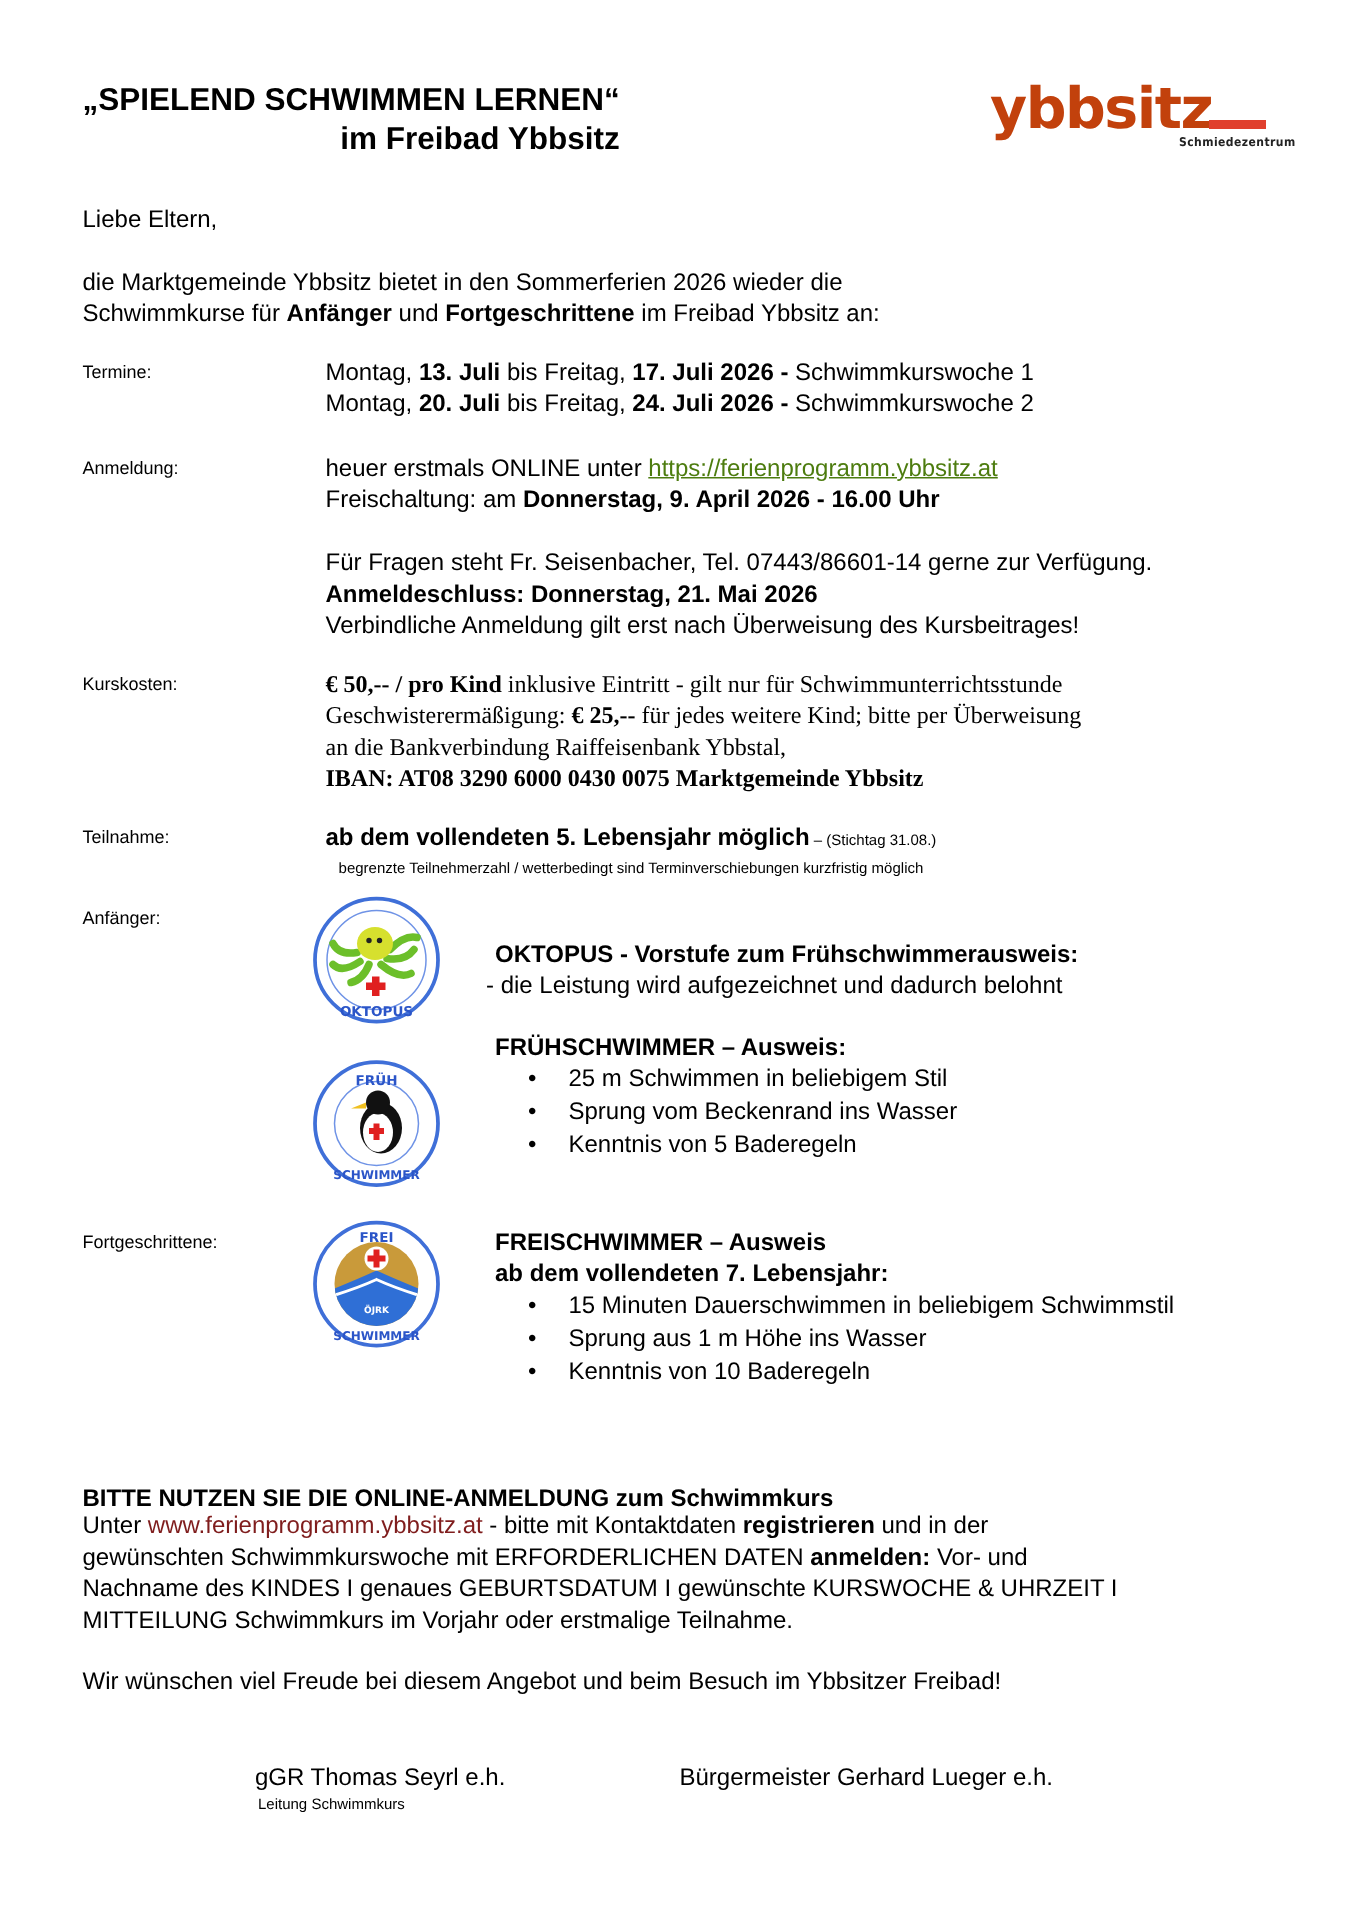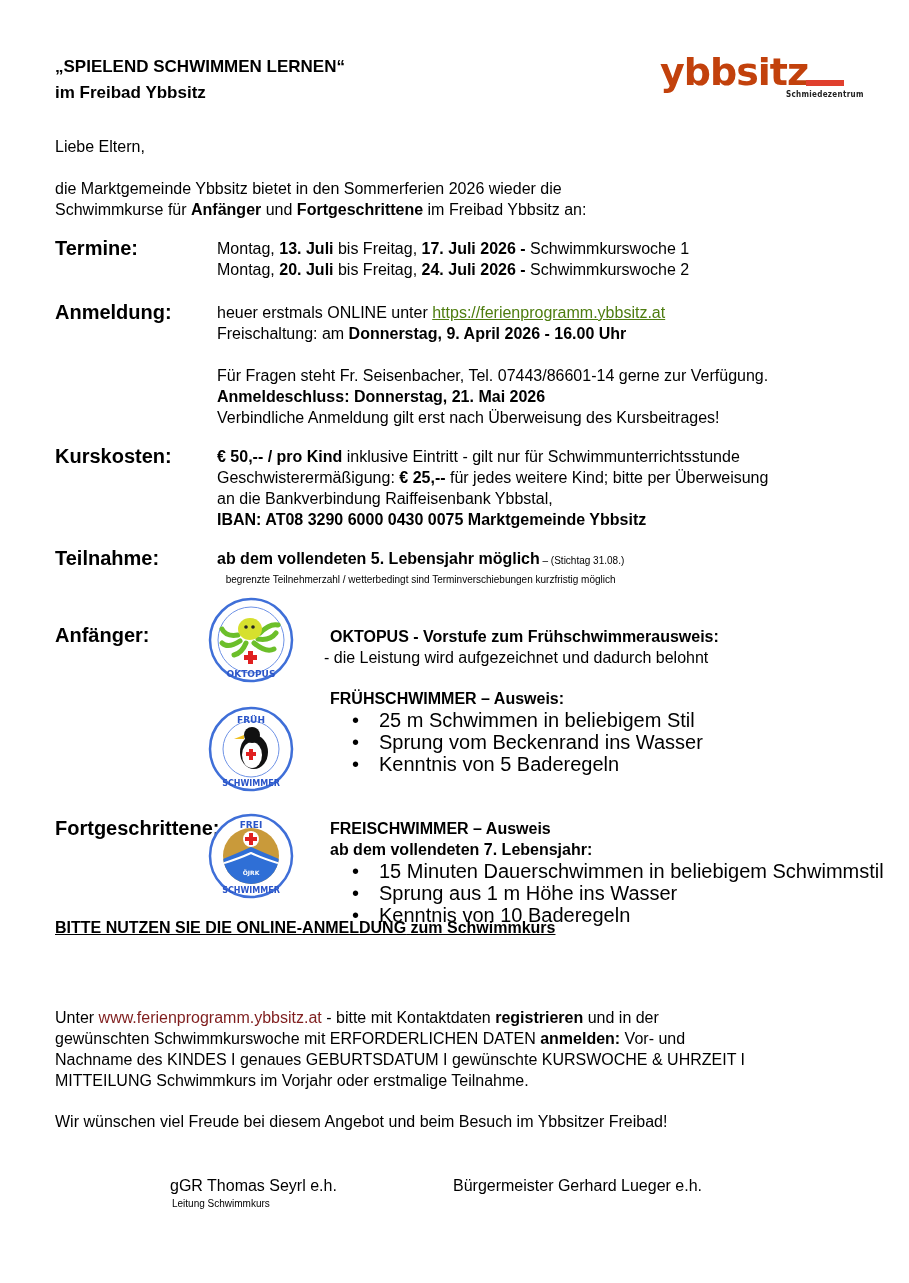--- a/index.html
+++ b/index.html
@@ -1,29 +1,29 @@
 <!DOCTYPE html>
 <html><head>
   <meta charset="utf-8">
   <style>
     html, body { margin: 0; padding: 0; background: #ffffff; }
     body {
       width: 909px; height: 1283px; position: relative; overflow: hidden;
       font-family: "Liberation Sans", sans-serif; color: #000; font-size: 16px;
     }
     .abs { position: absolute; white-space: nowrap; }
-    .title { font-weight: bold; font-size: 17px; line-height: 26px; }
+    .title { font-weight: bold; font-size: 21px; line-height: 26px; text-align: right; }
     .t { font-size: 16px; line-height: 21px; }
     .b { font-weight: bold; }
-    .label { font-weight: bold; font-size: 20px; line-height: 21px; }
+    .label { font-weight: normal; font-size: 12px; line-height: 21px; }
     .small { font-size: 10px; }
     .link { color: #4d7c0f; text-decoration: underline; }
     .link2 { color: #7f1d1d; }
     ul.bul { margin: 0; padding: 0; list-style: none; }
-    ul.bul li { position: relative; padding-left: 50px; line-height: 22px; font-size: 20px; }
+    ul.bul li { position: relative; padding-left: 50px; line-height: 22px; font-size: 16px; }
     ul.bul li::before { content: "\2022"; position: absolute; left: 23px; top: 0; }
 
     
     .logo { position: absolute; left: 660px; top: 52px; width: 190px; height: 50px; }
     .logo-word { position: absolute; left: 0; top: 0; font-family: "DejaVu Sans", sans-serif; font-weight: bold;
       font-size: 38px; letter-spacing: -1px; color: #c2410c; line-height: 40px; }
     .logo-bar { position: absolute; left: 146px; top: 28px; width: 38px; height: 6px; background: #e0402e; }
     .logo-sub { position: absolute; left: 126px; top: 38px; font-family: "DejaVu Sans Condensed","DejaVu Sans", sans-serif;
       font-weight: bold; font-size: 8px; color: #222; letter-spacing: 0.3px; }
 
@@ -61,34 +61,34 @@
   <div><span>heuer erstmals ONLINE unter </span><a class="link">https://ferienprogramm.ybbsitz.at</a></div>
   <div><span>Freischaltung: am </span><span class="b">Donnerstag, 9. April 2026 - 16.00 Uhr</span></div>
 </div>
 <div class="abs t" style="left:217px; top:365px;">
   <div>Für Fragen steht Fr. Seisenbacher, Tel. 07443/86601-14 gerne zur Verfügung.</div>
   <div class="b">Anmeldeschluss: Donnerstag, 21. Mai 2026</div>
   <div>Verbindliche Anmeldung gilt erst nach Überweisung des Kursbeitrages!</div>
 </div>
 
 <div class="abs label" style="left:55px; top:446px;">Kurskosten:</div>
-<div class="abs t" style="left:217px; top:446px;">
+<div class="abs t" style="left:217px; top:446px;font-family:Liberation Serif, serif;">
   <div><span class="b">€ 50,-- / pro Kind</span><span> inklusive Eintritt - gilt nur für Schwimmunterrichtsstunde</span></div>
   <div><span>Geschwisterermäßigung: </span><span class="b">€ 25,--</span><span> für jedes weitere Kind; bitte per Überweisung</span></div>
   <div>an die Bankverbindung Raiffeisenbank Ybbstal,</div>
   <div class="b">IBAN: AT08 3290 6000 0430 0075 Marktgemeinde Ybbsitz</div>
 </div>
 
 <div class="abs label" style="left:55px; top:548px;">Teilnahme:</div>
 <div class="abs" style="left:217px; top:548px;">
   <div class="t"><span class="b">ab dem vollendeten 5. Lebensjahr möglich</span><span class="small"> – (Stichtag 31.08.)</span></div>
   <div class="small" style="line-height:17px;text-align:center;">begrenzte Teilnehmerzahl / wetterbedingt sind Terminverschiebungen kurzfristig möglich</div>
 </div>
 
-<div class="abs label" style="left:55px; top:625px;">Anfänger:</div>
+<div class="abs label" style="left:55px; top:602px;">Anfänger:</div>
 
 <svg class="badge" style="left:208px; top:597px;" viewBox="0 0 86 86">
   <circle cx="43" cy="43" r="41" fill="#fff" stroke="#3f6fd8" stroke-width="2.5"></circle>
   <circle cx="43" cy="43" r="33" fill="none" stroke="#6f93e6" stroke-width="1"></circle>
   <g stroke="#6cbf2a" stroke-width="5" fill="none" stroke-linecap="round">
     <path d="M30 38 Q18 40 14 32"></path>
       <path d="M32 44 Q20 52 14 46"></path>
       <path d="M38 46 Q34 56 26 58"></path>
     <path d="M50 42 Q62 44 68 36"></path>
       <path d="M52 36 Q62 26 70 28"></path>
@@ -152,21 +152,21 @@
 <div class="abs t" style="left:330px; top:818px;">
   <div class="b">FREISCHWIMMER – Ausweis</div>
   <div class="b">ab dem vollendeten 7. Lebensjahr:</div>
   <ul class="bul" style="margin-left:-1px;">
     <li>15 Minuten Dauerschwimmen in beliebigem Schwimmstil</li>
     <li>Sprung aus 1 m Höhe ins Wasser</li>
     <li>Kenntnis von 10 Baderegeln</li>
   </ul>
 </div>
 
-<div class="abs t" style="left:55px; top:917px;text-decoration:underline;"><span class="b">BITTE NUTZEN SIE DIE ONLINE-ANMELDUNG</span><span class="b" style="font-weight:bold;"> zum Schwimmkurs</span></div>
+<div class="abs t" style="left:55px; top:989px;"><span class="b">BITTE NUTZEN SIE DIE ONLINE-ANMELDUNG</span><span class="b" style="font-weight:bold;"> zum Schwimmkurs</span></div>
 
 <div class="abs t" style="left:55px; top:1007px;">
   <div><span>Unter </span><a class="link2">www.ferienprogramm.ybbsitz.at</a><span> - bitte mit Kontaktdaten </span><span class="b">registrieren</span><span> und in der</span></div>
   <div><span>gewünschten Schwimmkurswoche mit ERFORDERLICHEN DATEN </span><span class="b">anmelden:</span><span> Vor- und</span></div>
   <div>Nachname des KINDES I genaues GEBURTSDATUM I gewünschte KURSWOCHE &amp; UHRZEIT I</div>
   <div>MITTEILUNG Schwimmkurs im Vorjahr oder erstmalige Teilnahme.</div>
 </div>
 
 <div class="abs t" style="left:55px; top:1111px;">Wir wünschen viel Freude bei diesem Angebot und beim Besuch im Ybbsitzer Freibad!</div>
 

